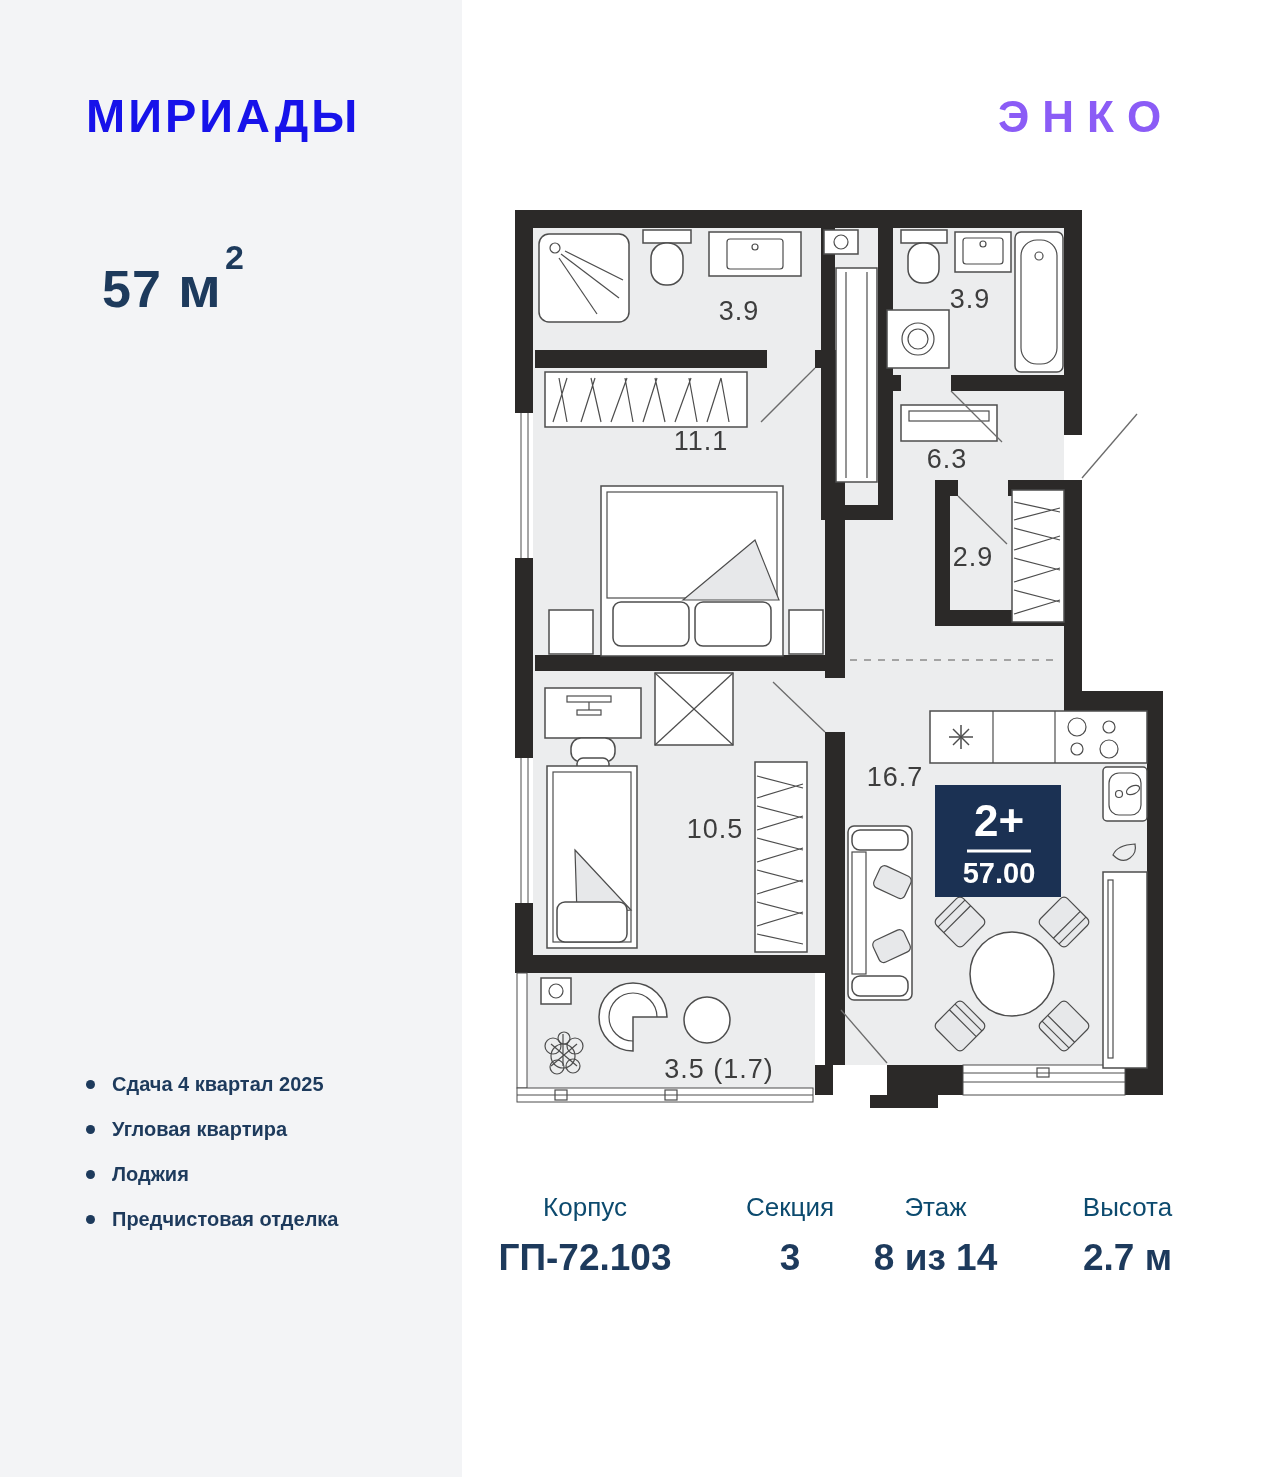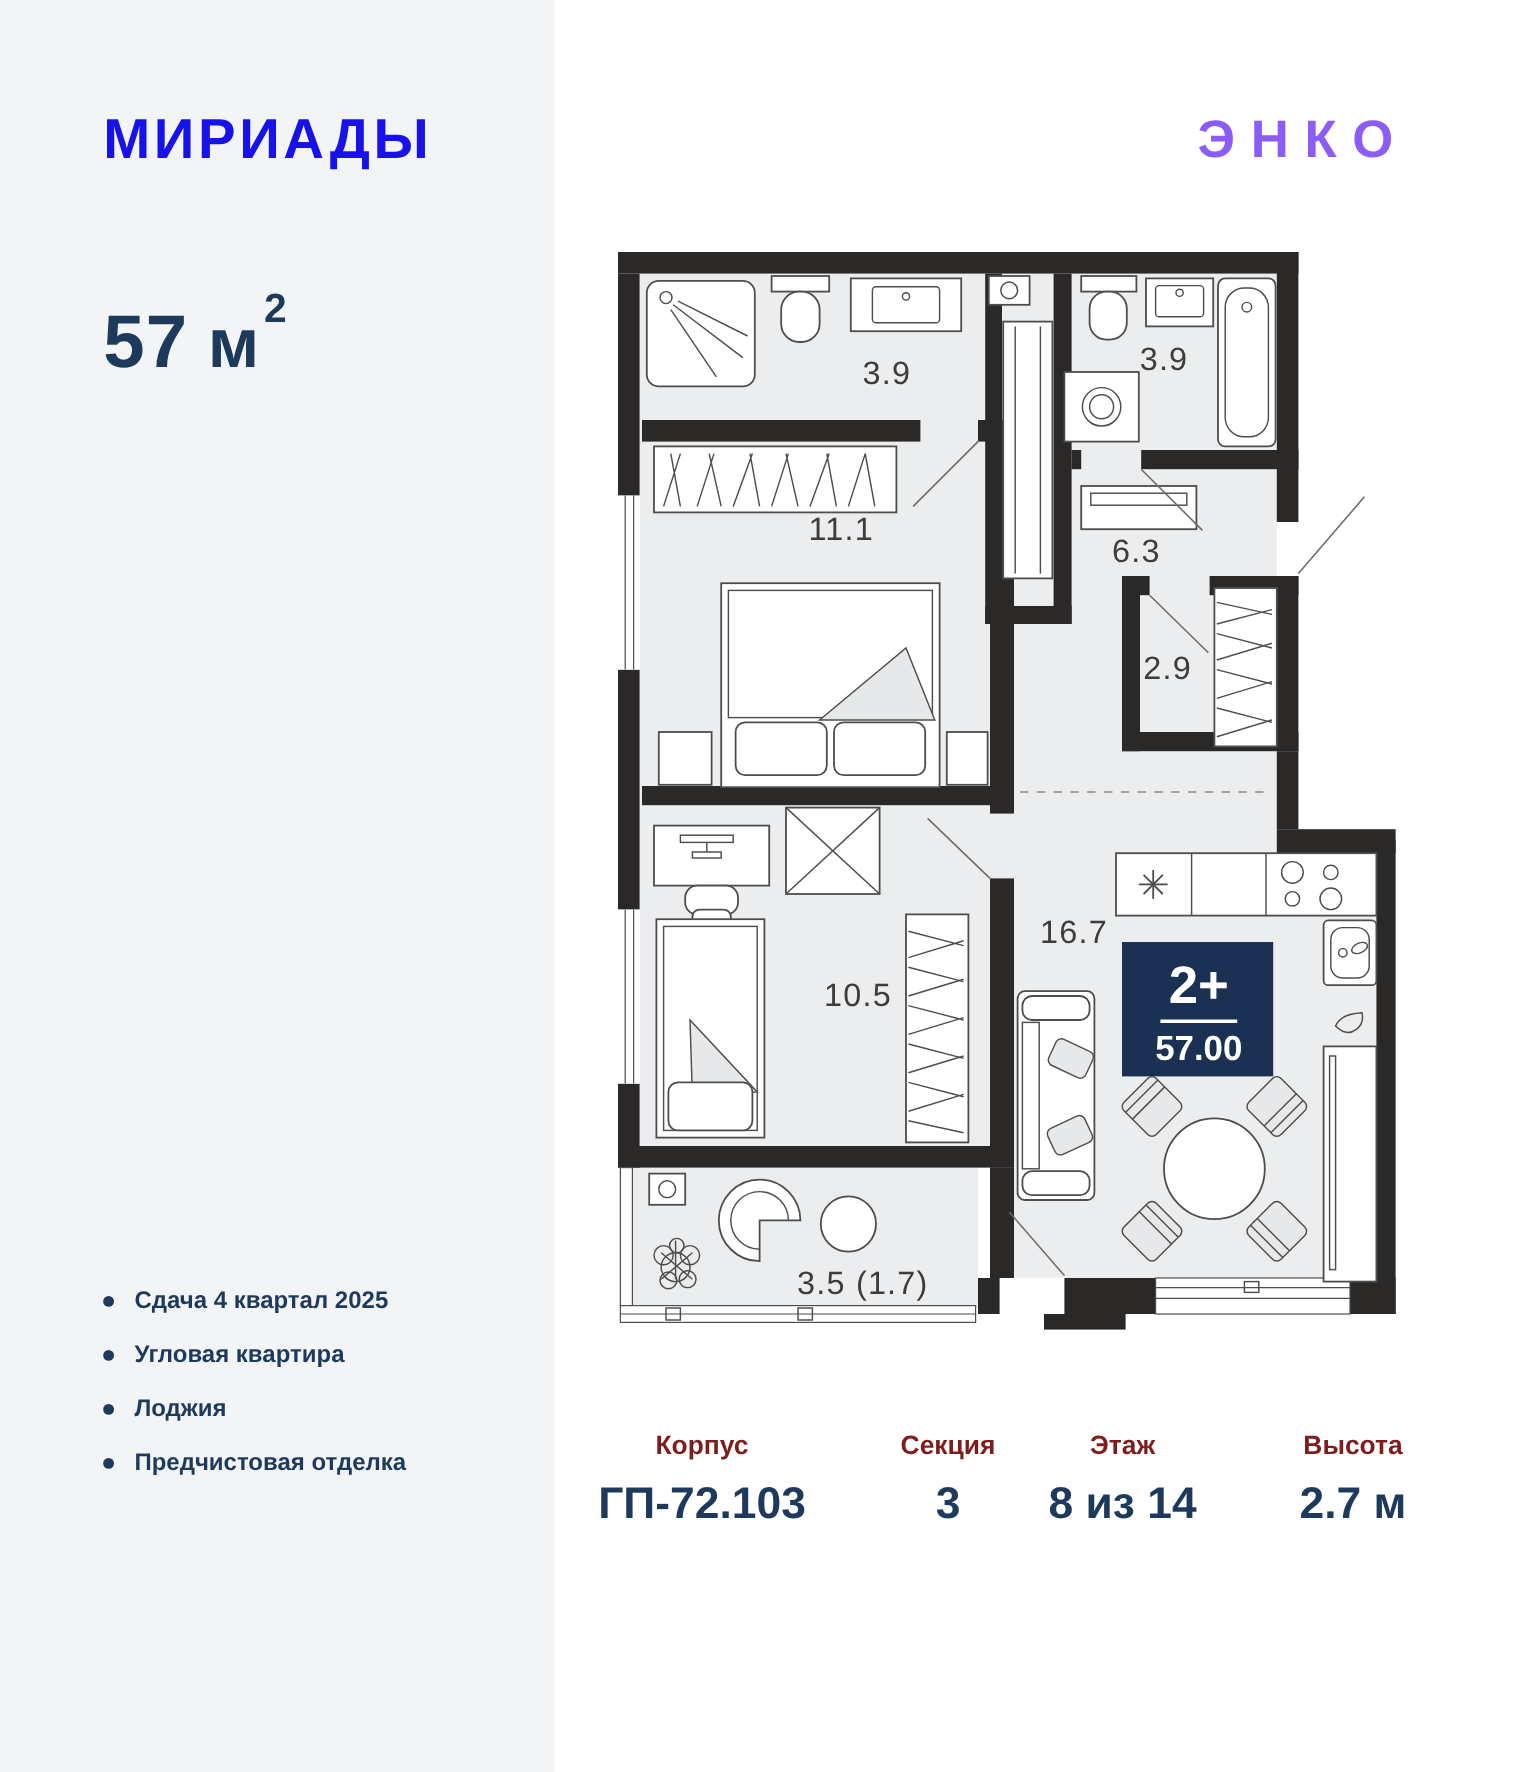--- a/index.html
+++ b/index.html
@@ -4,29 +4,29 @@
 <style>
   html,body{margin:0;padding:0;}
   .stage{position:relative;width:1280px;height:1477px;background:#F3F4F6;overflow:hidden;
          font-family:"Liberation Sans", sans-serif;color:#1D3A5C;}
   .panel{position:absolute;left:462px;top:0;width:818px;height:1477px;background:#FFFFFF;}
   .brand{position:absolute;left:86px;top:88px;font-size:47px;font-weight:800;
          letter-spacing:3px;color:#1712EA;}
   .enko{position:absolute;left:998px;top:92px;font-size:44px;font-weight:700;
         letter-spacing:13px;color:#8b5cf6;}
   .area-title{position:absolute;left:86px;top:238px;font-weight:700;color:#1D3A5C;}
-  .area-num{font-size:62px;letter-spacing:1px;}
+  .area-num{font-size:52px;letter-spacing:1px;margin-left:16px;}
   .area-unit{font-size:58px;font-weight:700;}
   .area-sup{font-size:34px;font-weight:700;vertical-align:38px;margin-left:4px;}
   .rooms-line{position:absolute;left:86px;top:358px;font-size:37px;font-weight:600;color:#1D3A5C;}
   .features{position:absolute;left:86px;top:1062px;}
   .feat{display:flex;align-items:center;height:45px;font-size:20px;font-weight:600;color:#1D3A5C;}
   .dot{width:9px;height:9px;border-radius:50%;background:#1D3A5C;margin-right:17px;flex:0 0 auto;}
   .detail{position:absolute;text-align:center;}
-  .dlabel{font-size:22px;font-weight:700;color:#7f1d1d;}
+  .dlabel{font-size:26px;font-weight:400;color:#0c4a6e;}
   .dvalue{font-size:37px;font-weight:600;color:#1D3A5C;margin-top:14px;white-space:nowrap;}
   .plan-wrap{position:absolute;left:515px;top:210px;width:650px;height:900px;}
   svg text{font-family:"Liberation Sans", sans-serif;}
   .rlabel{font-size:27px;fill:#3d3d3d;letter-spacing:1px;}
   .fix{fill:#FFFFFF;stroke:#4d4d4d;stroke-width:1.5;}
   .fin{fill:none;stroke:#4d4d4d;stroke-width:1.2;}
   .soft{fill:#E7E8EA;stroke:#4d4d4d;stroke-width:1.2;}
   .wall{fill:#2B2928;}
   .doorline{stroke:#6b6b6b;stroke-width:1.3;}
   .winline{stroke:#4d4d4d;stroke-width:1;}

